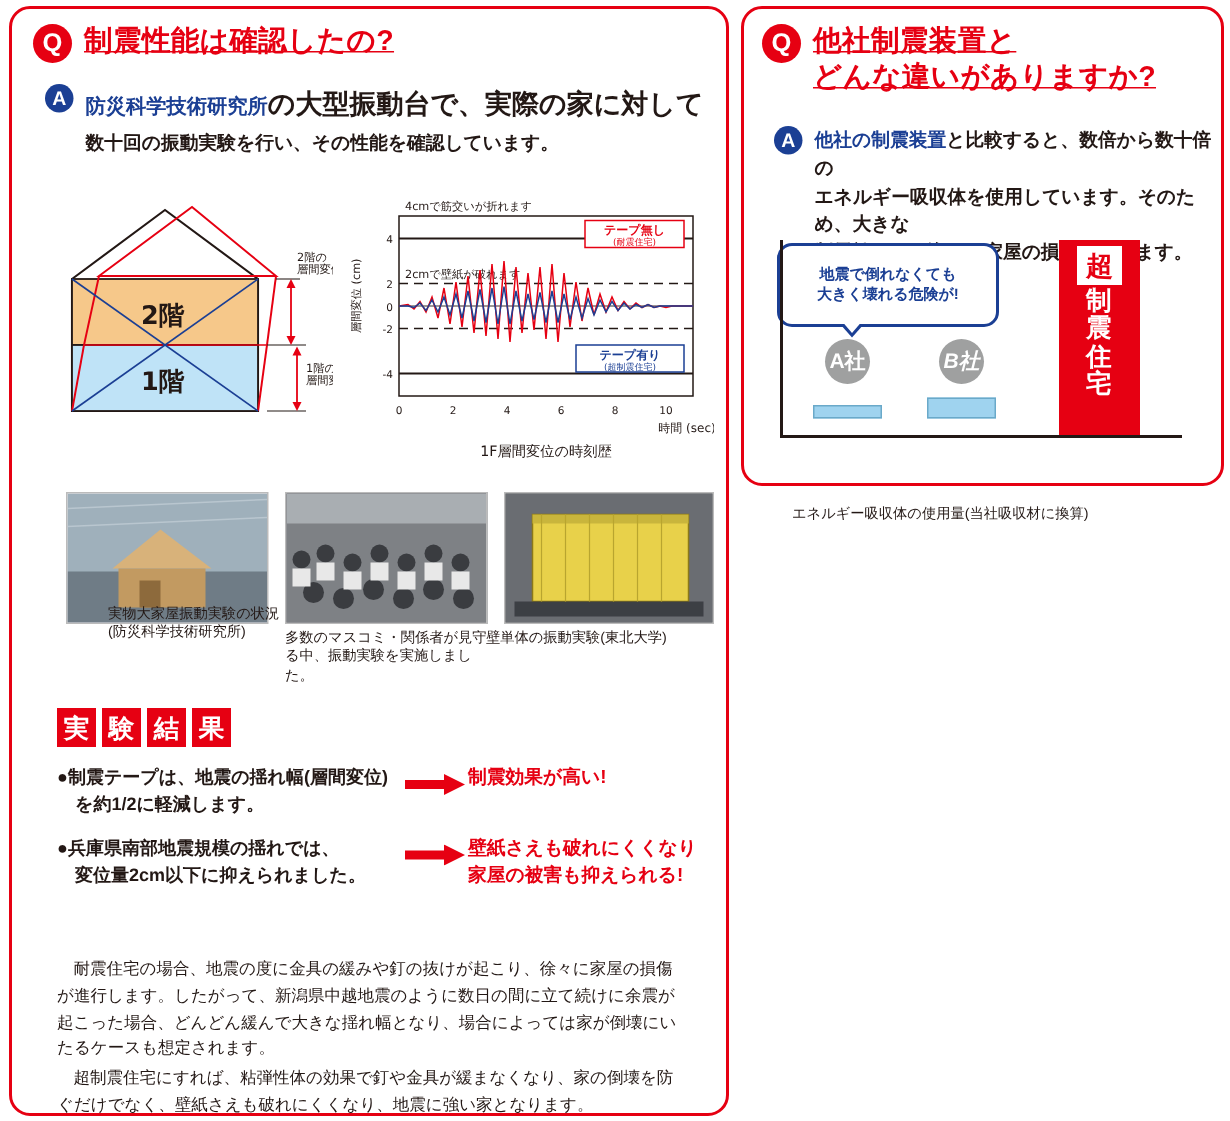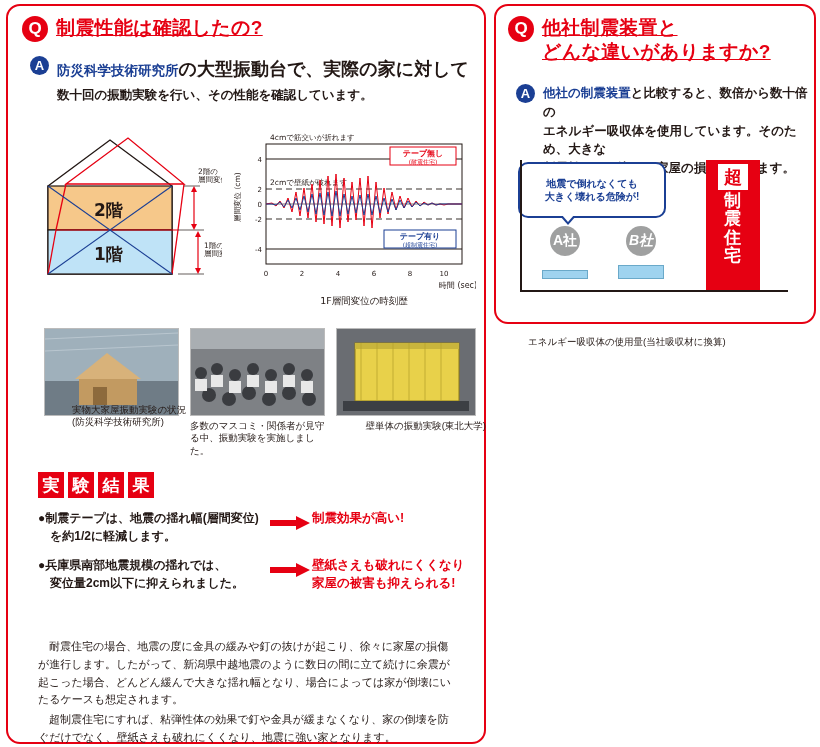--- a/index.html
+++ b/index.html
@@ -282,21 +282,21 @@
             <line x1="104" y1="14" x2="104" y2="72"></line>
         </g>
       </svg>
     </div>
     <div class="cap" style="left:0;top:76px;width:140px;margin-left:28px;">
       実物大家屋振動実験の状況<br>(防災科学技術研究所)
     </div>
     <div class="cap" style="left:146px;top:92px;width:142px;">
       多数のマスコミ・関係者が見守<br>る中、振動実験を実施しました。
     </div>
-    <div class="cap" style="left:292px;top:92px;width:150px;text-align:right;">
+    <div class="cap" style="left:280px;top:92px;width:150px;">
       壁単体の振動実験(東北大学)
     </div>
   </div>
 
   <div id="result">
     <div class="result-title">
       <div class="rt-box">実</div>
       <div class="rt-box">験</div>
       <div class="rt-box">結</div>
       <div class="rt-box">果</div>

